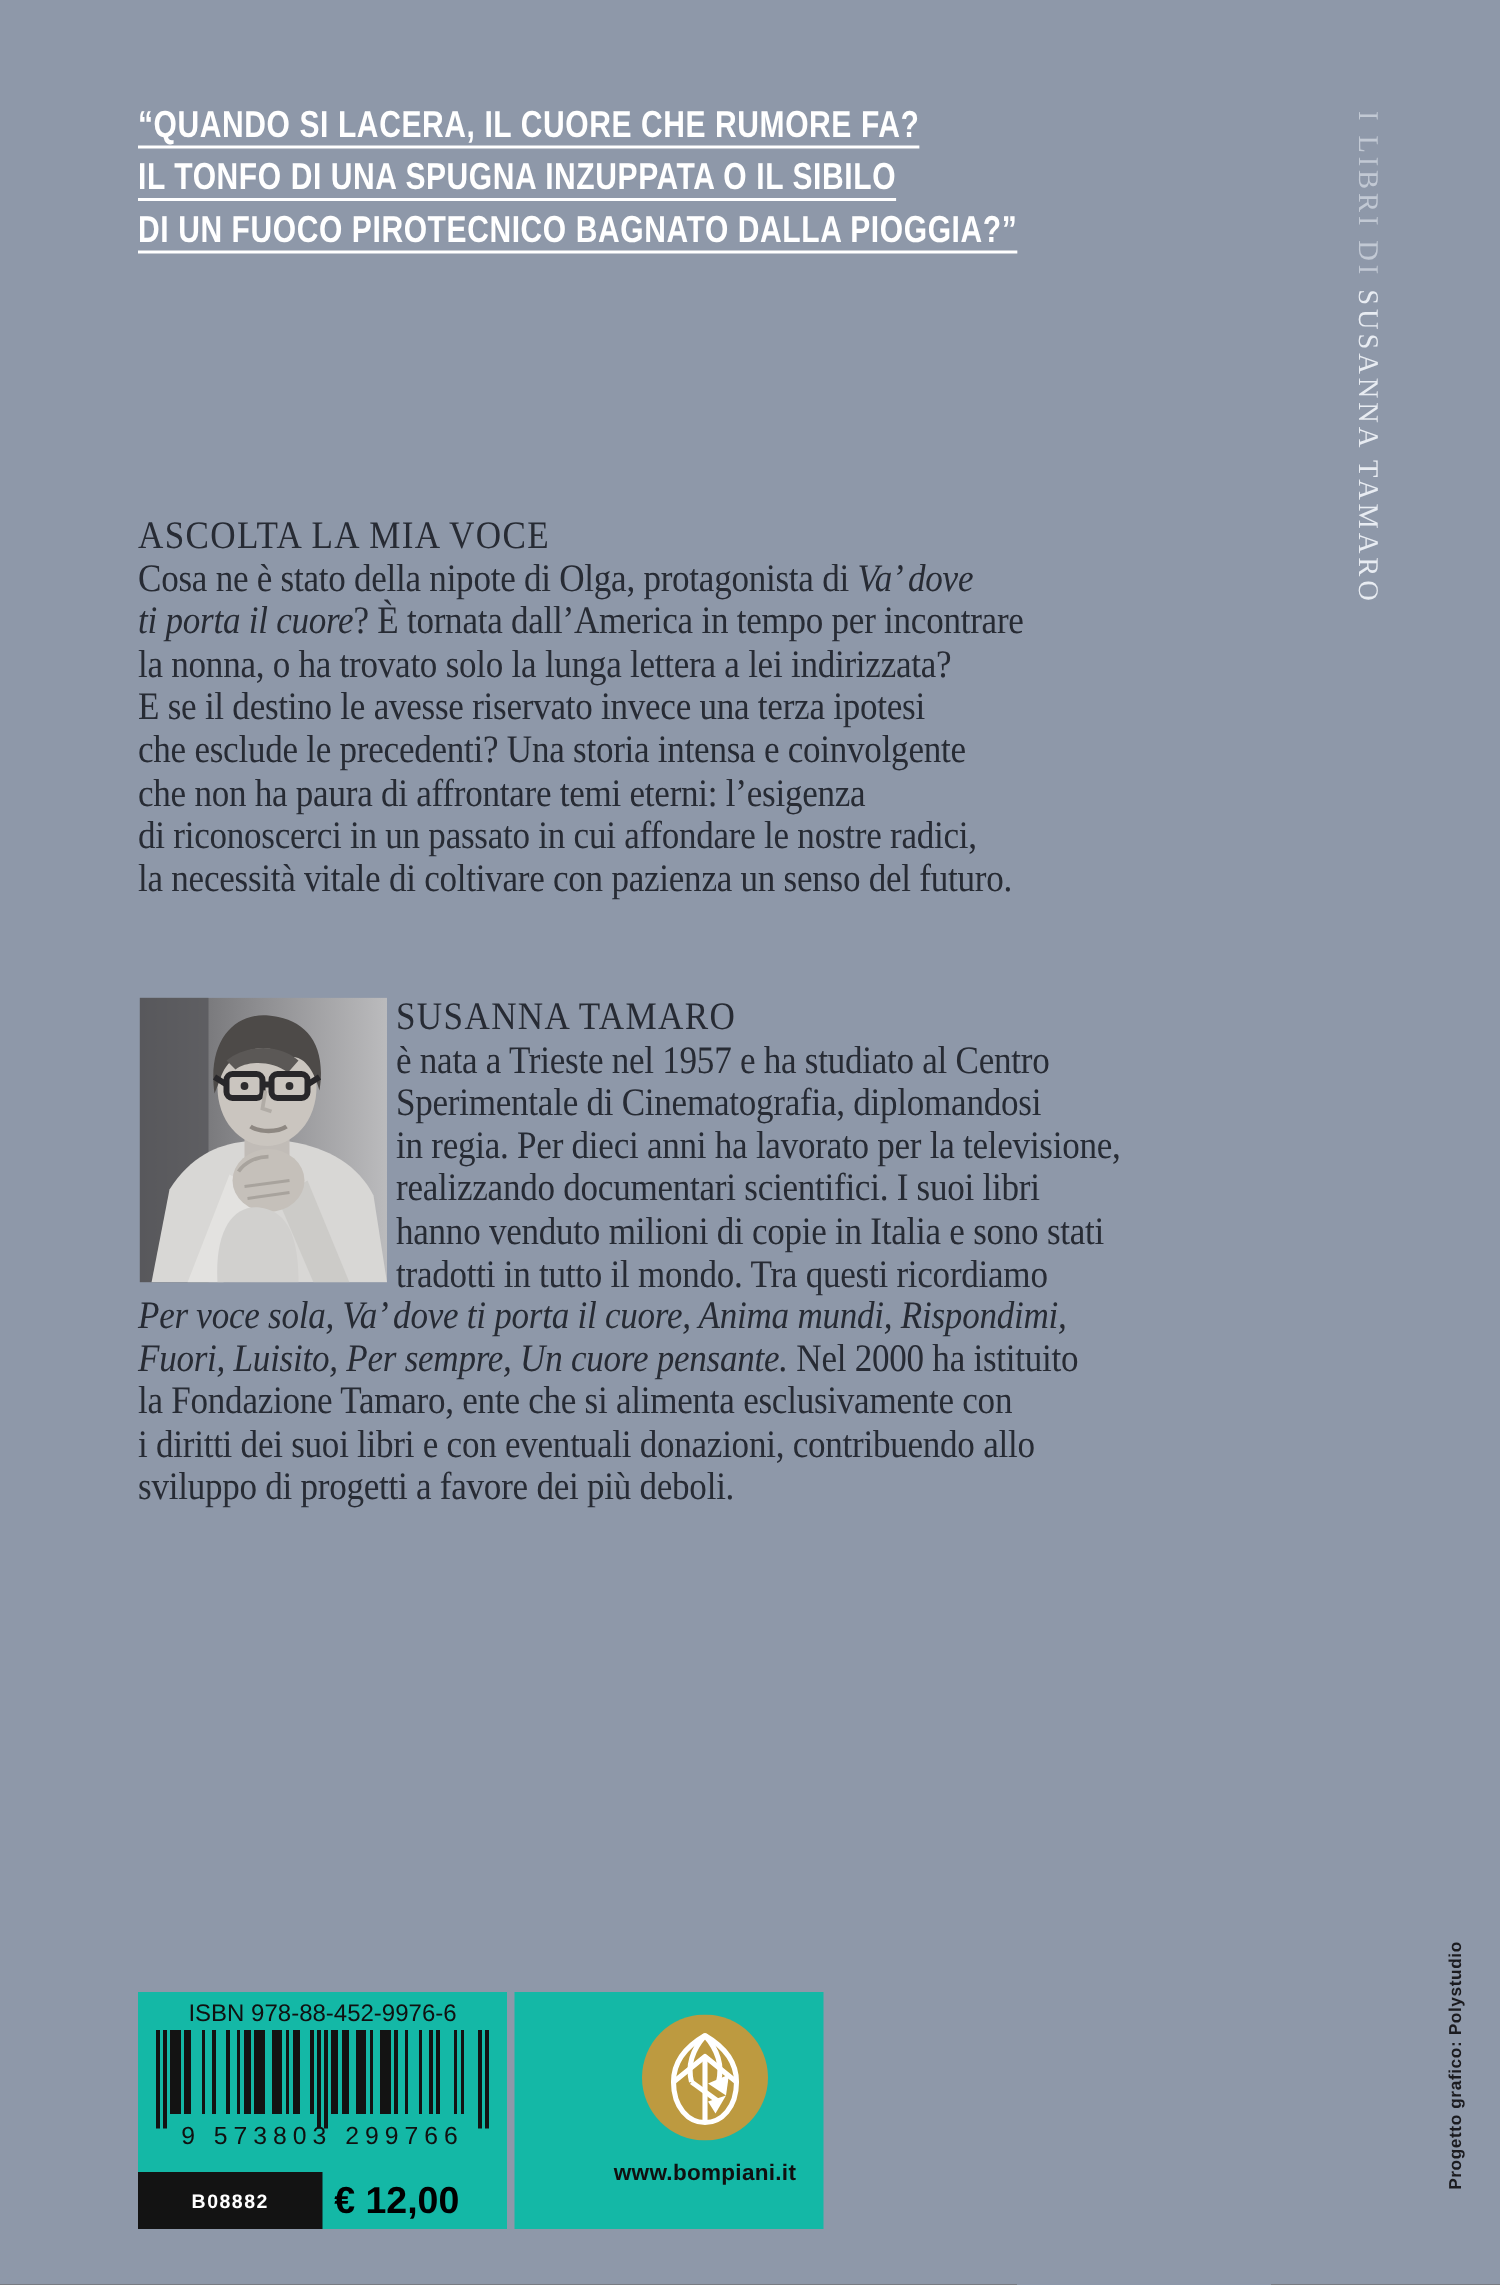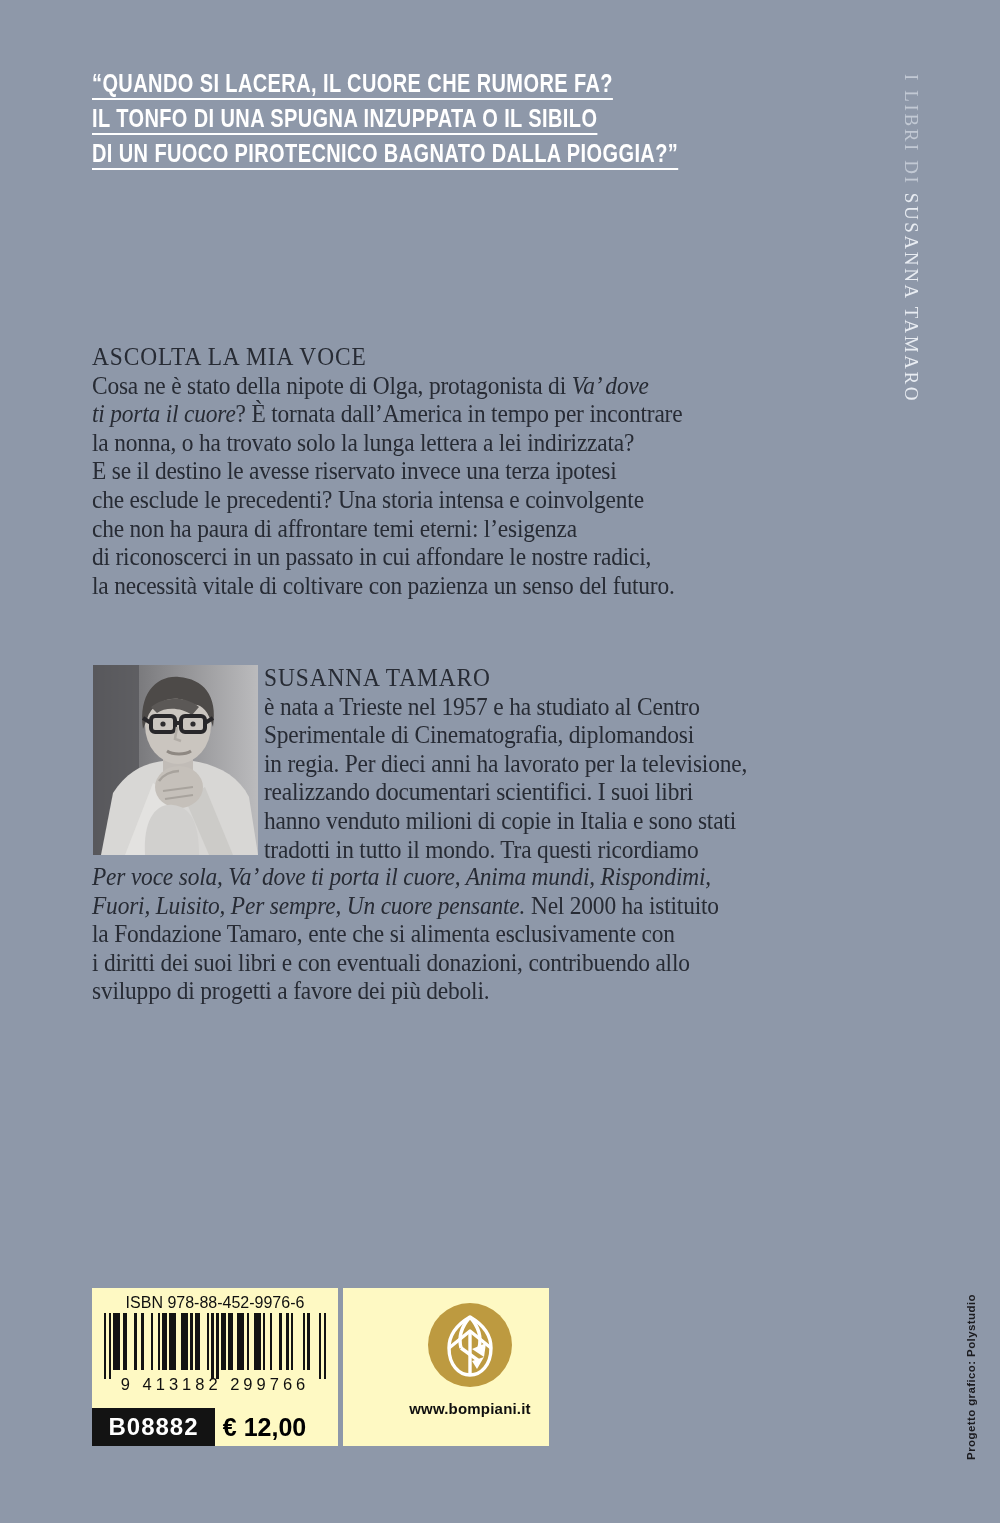--- a/index.html
+++ b/index.html
@@ -27,32 +27,32 @@
   .synopsis{left:92px;top:343px;}
   .bio-side{left:264px;top:664px;}
   .bio-full{left:92px;top:863px;}
 
   
   .photo{position:absolute;left:93px;top:665px;width:165px;height:190px;overflow:hidden;}
 
   
   .footer{position:absolute;left:92px;top:1288px;width:732px;height:158px;display:flex;gap:5px;
           font-family:"Liberation Sans",sans-serif;}
-  .panel{background:#fef9c3;position:relative;height:158px;flex:none;}
+  .panel{background:#14b8a6;position:relative;height:158px;flex:none;margin-top:40px;}
   .p1{width:246px;}
   .p2{width:156px;display:flex;flex-direction:column;align-items:center;justify-content:center;
       font-family:"Liberation Serif",serif;font-size:18px;letter-spacing:2.2px;word-spacing:4px;
       color:#17171b;line-height:25px;}
   .p3,.p4{width:158px;display:flex;flex-direction:column;align-items:center;padding-left:48px;}
   .isbn{position:absolute;top:6px;left:0;width:100%;text-align:center;font-size:16px;color:#101010;}
   .bars{position:absolute;left:12px;top:25px;width:222px;height:66px;}
   .digits{position:absolute;top:87px;left:0;width:100%;text-align:center;
           font-size:16.5px;letter-spacing:4px;color:#101010;}
   .code{position:absolute;left:0;top:120px;width:123px;height:38px;background:#131313;color:#fff;
-        font-weight:bold;font-size:24px;letter-spacing:1px;display:flex;align-items:center;justify-content:center;}
+        font-weight:bold;font-size:13px;letter-spacing:1px;display:flex;align-items:center;justify-content:center;}
   .price{position:absolute;left:123px;top:120px;width:99px;height:38px;color:#000;
          font-weight:bold;font-size:25px;display:flex;align-items:center;justify-content:center;}
   .logo{margin-top:15px;width:84px;height:84px;}
   .url{margin-top:13px;font-weight:bold;font-size:15px;color:#101010;letter-spacing:.2px;}
 
   
   .credits{position:absolute;left:971px;top:1377px;transform:translate(-50%,-50%) rotate(-90deg);
            font-family:"Liberation Sans",sans-serif;font-size:11.5px;font-weight:bold;
            color:#1b1b1f;letter-spacing:.4px;white-space:nowrap;}
 </style>
@@ -182,21 +182,21 @@
           <rect x="68" y="0" width="1" height="36" fill="#131313"></rect>
           <rect x="71" y="0" width="1" height="36" fill="#131313"></rect>
           <rect x="75" y="0" width="1" height="36" fill="#131313"></rect>
           <rect x="78" y="0" width="1" height="36" fill="#131313"></rect>
           <rect x="80" y="0" width="1" height="36" fill="#131313"></rect>
           <rect x="85" y="0" width="1" height="36" fill="#131313"></rect>
           <rect x="87" y="0" width="1" height="36" fill="#131313"></rect>
           <rect x="92" y="0" width="1" height="42" fill="#131313"></rect>
           <rect x="94" y="0" width="1" height="42" fill="#131313"></rect>
         </svg>
-      <div class="digits">9 413182 299766</div>
+      <div class="digits">9 573803 299766</div>
       <div class="code">B08882</div>
       <div class="price">€ 12,00</div>
     </div>
 
 
     <div class="panel p3">
       <svg class="logo" viewBox="0 0 84 84">
         <circle cx="42" cy="42" r="42" fill="#BD9A40"></circle>
         <g stroke="#fff" stroke-width="3.4" fill="none" stroke-linejoin="round">
           <path d="M42 14 C30 21 21 31 21 45 C21 62 31 72 42 72 C53 72 63 62 63 45 C63 31 54 21 42 14 Z"></path>

